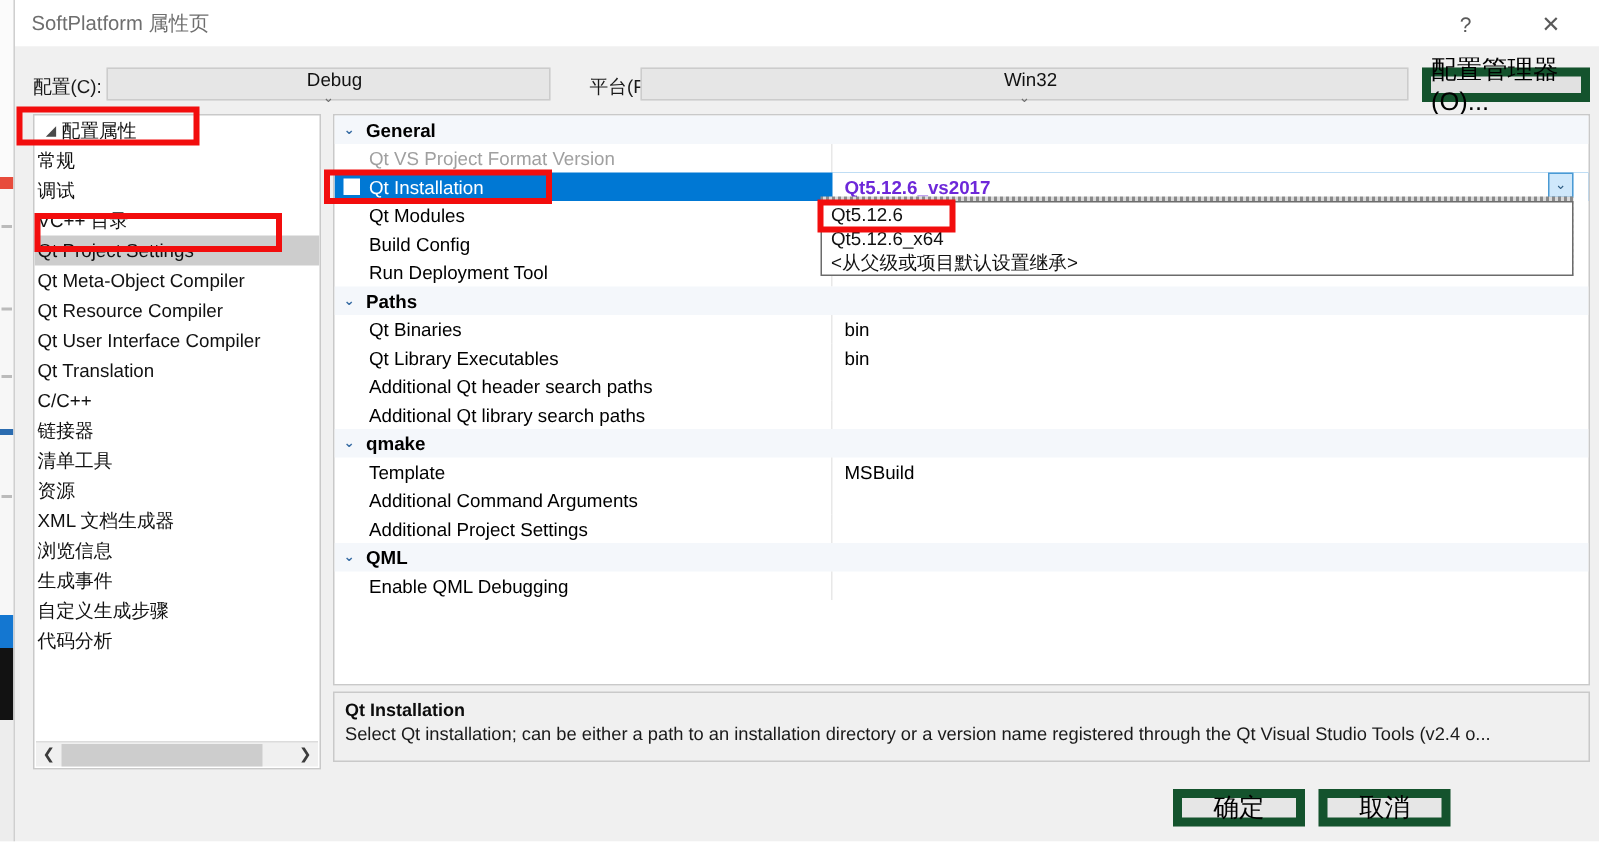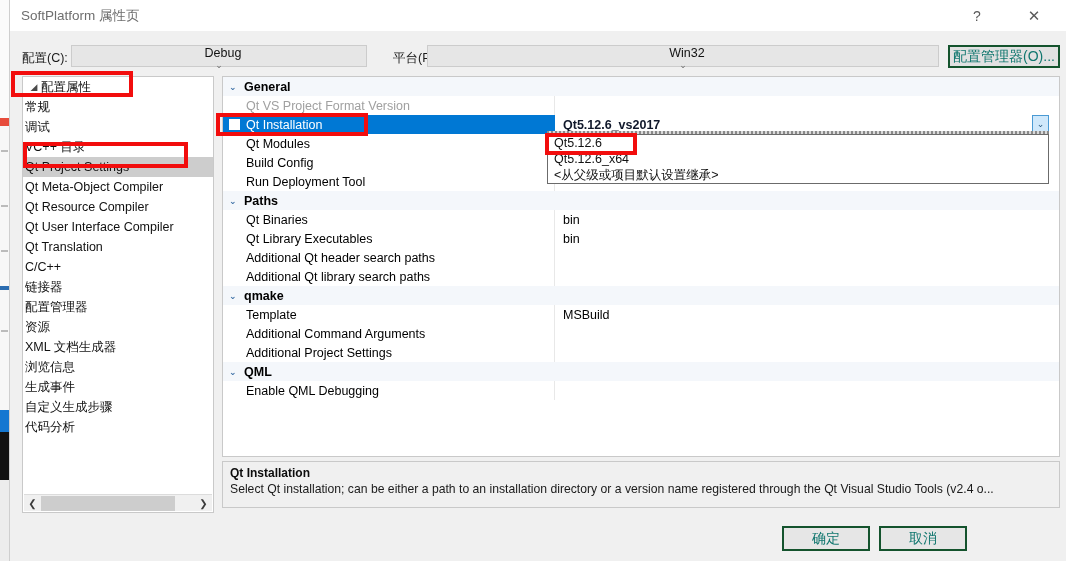--- a/index.html
+++ b/index.html
@@ -43,22 +43,22 @@
   
   .cfg-label { position: absolute; font-size: 12.5px; color: #1a1a1a; }
   .cfg-label.c { left: 12px; top: 50px; }
   .cfg-label.p { left: 383px; top: 50px; }
   .combo { position: absolute; height: 22px; background: #e6e6e6;
     border: 1px solid #cccccc; display: flex; align-items: center; flex-direction: column; }
   .combo .val { padding-left: 8px; font-size: 12.5px; color: #111; flex: 1; }
   .combo .chev { width: 22px; text-align: center; color: #6d6d6d; font-size: 9px; }
   #combo-config { left: 61px; top: 45px; width: 296px; }
   #combo-platform { left: 417px; top: 45px; width: 512px; }
-  .btn { position: absolute; background: #e1e1e1; border: 2px solid #14532d;
-    font-size: 14px; color: #0f766e; display: flex; align-items: center;
+  .btn { position: absolute; background: #e1e1e1; border: 6px solid #14532d;
+    font-size: 17px; color: #000000; display: flex; align-items: center;
     justify-content: center; }
   #btn-cfgmgr { left: 938px; top: 45px; width: 112px; height: 23px; }
 
   
   .tree-panel { position: absolute; left: 12px; top: 76px; width: 192px; height: 437px;
     background: #ffffff; border: 1px solid #c9c9c9; }
   .tree-scroll { position: absolute; left: 0; top: 0; width: 190px; height: 412px;
     overflow: hidden; }
   .tnode { position: relative; height: 20px; display: flex; align-items: center;
     font-size: 12.5px; color: #111; white-space: nowrap; }
@@ -85,21 +85,21 @@
   .prow .valcell { flex: 1; padding-left: 8px; white-space: nowrap; height: 19px;
     display: flex; align-items: center; }
   .prow.group { background: #f4f7fb; }
   .prow.group .namecell { padding-left: 6px; font-weight: bold; border-right: none;
     width: 332px; }
   .prow.group .chev { display: inline-block; width: 15px; color: #3a6ea5; font-size: 9px; }
   .prow.dim .namecell, .prow.dim .valcell { color: #a0a0a0; }
   .prow.dim .valcell { color: #8a8a8a; font-weight: bold; }
   .prow.sel { background: #0078d4; color: #ffffff; }
   .prow.sel .namecell { border-right: none; padding-left: 6px; }
-  .prow.sel .valcell { font-weight: bold; color: #0f172a; background: #ffffff; }
+  .prow.sel .valcell { font-weight: bold; color: #6d28d9; background: #ffffff; }
   .prow .mark { display: inline-block; width: 11px; height: 11px; background: #ffffff;
     margin-right: 6px; flex: 0 0 11px; }
   .prow .boldval { font-weight: bold; }
 
   
   .dd-button { position: absolute; left: 1032px; top: 115px; width: 17px; height: 17px;
     background: #cfe8fb; border: 1px solid #4a9ad4; display: flex;
     align-items: center; justify-content: center; color: #2b5a80; font-size: 9px; }
   .dd-list { position: absolute; left: 547px; top: 134px; width: 502px; height: 50px;
     background: #ffffff; border: 1px solid #6b6b6b; }
@@ -216,21 +216,21 @@
           <div class="tnode lvl1">
             <span class="arrow">▷</span>
             <span>C/C++</span>
           </div>
           <div class="tnode lvl1">
             <span class="arrow">▷</span>
             <span>链接器</span>
           </div>
           <div class="tnode lvl1">
             <span class="arrow">▷</span>
-            <span>配置管理器</span>
+            <span>清单工具</span>
           </div>
           <div class="tnode lvl1">
             <span class="arrow">▷</span>
             <span>资源</span>
           </div>
           <div class="tnode lvl1">
             <span class="arrow">▷</span>
             <span>XML 文档生成器</span>
           </div>
           <div class="tnode lvl1">

